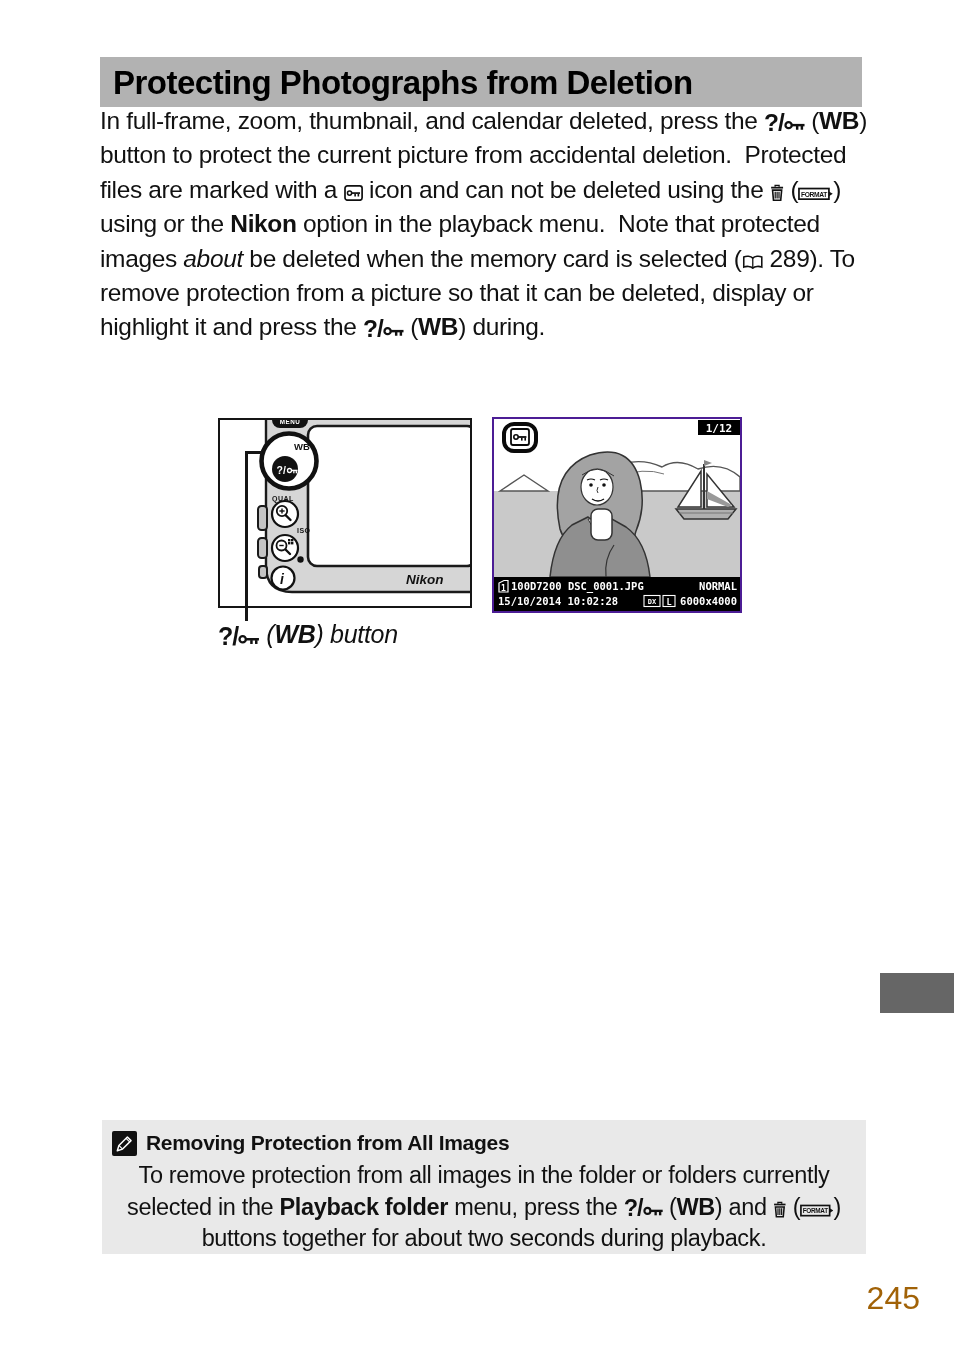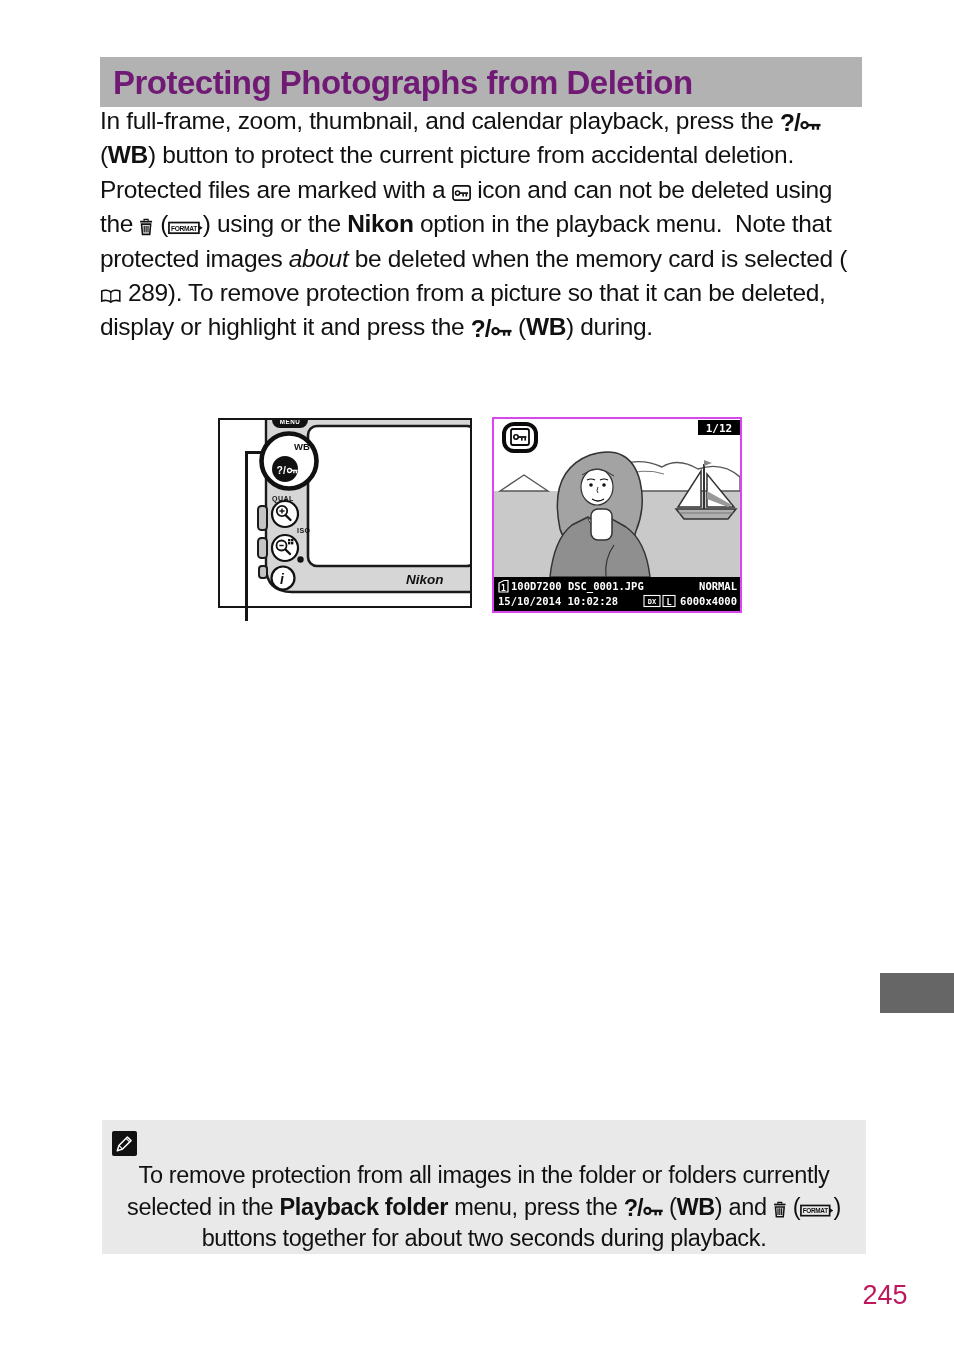--- a/index.html
+++ b/index.html
@@ -1,20 +1,20 @@
 <!DOCTYPE html>
 <html style="--title-bar-bg: #b2b2b2; --note-bg: #e9e9e9; --side-tab: #666666;"><head>
 <meta charset="utf-8">
 <style>
   html,body{margin:0;padding:0;background:#fff;}
   .page{position:relative;width:954px;height:1345px;background:#fff;overflow:hidden;
         font-family:"Liberation Sans",sans-serif;color:#111;}
 
   .title-bar{position:absolute;left:100px;top:57px;width:749px;height:50px;
-             background:var(--title-bar-bg,#b2b2b2);color:#701a75;
+             background:var(--title-bar-bg,#b2b2b2);color:#000000;
              font-size:33px;font-weight:700;line-height:51px;padding-left:13px;
              letter-spacing:-0.5px;white-space:nowrap;}
 
   .intro{position:absolute;left:100px;top:104px;width:768px;margin:0;
          font-size:24.5px;line-height:34.4px;letter-spacing:-0.35px;}
 
   .seg{white-space:pre-wrap;}
   .b{font-weight:700;}
   .i{font-style:italic;}
   .bi{font-weight:700;font-style:italic;}
@@ -25,48 +25,48 @@
   .hp-key{width:0.86em;height:0.5em;vertical-align:-0.02em;}
   .ic-protect-badge{width:0.78em;height:0.66em;vertical-align:-0.07em;}
   .ic-trash{width:0.58em;height:0.72em;vertical-align:-0.08em;}
   .ic-format{width:1.42em;height:0.56em;vertical-align:-0.04em;}
   .ic-book{width:0.88em;height:0.6em;vertical-align:-0.05em;}
 
   figure{margin:0;}
   .fig-camera{position:absolute;left:218px;top:418px;width:250px;height:186px;
               border:2px solid #151515;background:#fff;}
   .fig-lcd{position:absolute;left:492px;top:417px;width:246px;height:192px;
-           border:2px solid #d946ef;background:#a16207;}
+           border:2px solid #4c1d95;background:#a16207;}
 
   .callout-h{position:absolute;left:245px;top:451px;width:17px;height:3px;background:#151515;z-index:5;}
   .callout-v{position:absolute;left:245px;top:451px;width:3px;height:170px;background:#151515;z-index:5;}
 
   .fig-caption{position:absolute;left:218px;top:620px;margin:0;font-size:25px;letter-spacing:-0.3px;}
 
   .note{position:absolute;left:102px;top:1120px;width:764px;height:134px;
         background:var(--note-bg,#e9e9e9);box-sizing:border-box;padding:9px 10px 0 10px;}
   .note-head{display:flex;align-items:center;gap:9px;height:28px;}
   .note-icon{width:25px;height:25px;display:inline-block;line-height:0;}
   .note-title{font-size:21px;font-weight:700;letter-spacing:-0.3px;}
   .note-body{margin:3px 0 0 0;font-size:23.5px;line-height:31.5px;letter-spacing:-0.35px;text-align:center;}
 
   .side-tab{position:absolute;left:880px;top:973px;width:74px;height:40px;background:var(--side-tab,#666);}
-  .page-num{position:absolute;left:850px;top:1280px;width:70px;text-align:center;font-size:27px;color:#be185d;}
+  .page-num{position:absolute;left:850px;top:1280px;width:70px;text-align:right;font-size:32px;color:#a16207;}
 
   svg text{font-family:"Liberation Sans",sans-serif;}
   .mono{font-family:"DejaVu Sans Mono",monospace;font-weight:700;}
 </style>
 </head>
 <body>
 
 <div class="page">
 
   <div class="title-bar">Protecting Photographs from Deletion</div>
 
-  <p class="intro"><span class="seg">In full-frame, zoom, thumbnail, and calendar playback, press the </span><span class="seg-icon"><span class="hp-q">?/</span><svg class="hp-key" viewBox="0 0 22 13">
+  <p class="intro"><span class="seg">In full-frame, zoom, thumbnail, and calendar deleted, press the </span><span class="seg-icon"><span class="hp-q">?/</span><svg class="hp-key" viewBox="0 0 22 13">
           <circle cx="4.7" cy="6.5" r="3.3" fill="none" stroke="currentColor" stroke-width="2.4"></circle>
           <rect x="8.2" y="5.2" width="13.4" height="2.6" fill="currentColor"></rect>
           <rect x="12.5" y="7.4" width="2.6" height="4" fill="currentColor"></rect>
           <rect x="17.5" y="7.4" width="2.6" height="4" fill="currentColor"></rect>
         </svg></span><span class="seg"> (</span><span class="seg b">WB</span><span class="seg">) button to protect the current picture from accidental deletion.&nbsp; Protected files are marked with a </span><span class="seg-icon"><svg class="ic-protect-badge" viewBox="0 0 20 17">
           <rect x="1" y="1" width="18" height="15" rx="2.5" fill="#fff" stroke="currentColor" stroke-width="1.8"></rect>
           <circle cx="5.8" cy="8.5" r="2.2" fill="none" stroke="currentColor" stroke-width="1.6"></circle>
           <rect x="8.2" y="7.6" width="8.6" height="1.8" fill="currentColor"></rect>
           <rect x="10.8" y="9.4" width="1.7" height="2.7" fill="currentColor"></rect>
           <rect x="14.2" y="9.4" width="1.7" height="2.7" fill="currentColor"></rect>
@@ -210,31 +210,38 @@
         <text x="158" y="185" class="mono" font-size="7" fill="#fff" text-anchor="middle">DX</text>
       </g>
       <g>
         <rect x="169" y="176.5" width="12" height="11" fill="none" stroke="#fff" stroke-width="1.1"></rect>
         <text x="175" y="185.5" class="mono" font-size="8.5" fill="#fff" text-anchor="middle">L</text>
       </g>
       <text x="243" y="186" class="mono" font-size="10.5" fill="#fff" text-anchor="end">6000x4000</text>
     </svg>
   </figure>
 
+  <p class="fig-caption"><span class="seg-icon"><span class="hp-q">?/</span><svg class="hp-key" viewBox="0 0 22 13">
+          <circle cx="4.7" cy="6.5" r="3.3" fill="none" stroke="currentColor" stroke-width="2.4"></circle>
+          <rect x="8.2" y="5.2" width="13.4" height="2.6" fill="currentColor"></rect>
+          <rect x="12.5" y="7.4" width="2.6" height="4" fill="currentColor"></rect>
+          <rect x="17.5" y="7.4" width="2.6" height="4" fill="currentColor"></rect>
+        </svg></span><span class="seg i"> (</span><span class="seg bi">WB</span><span class="seg i">) button</span></p>
 
   <aside class="note">
     <div class="note-head">
       <span class="note-icon">
         <svg width="25" height="25" viewBox="0 0 26 26">
           <rect x="0" y="0" width="26" height="26" rx="2" fill="#111"></rect>
           <polygon points="5.5,20.5 7.2,15 16,6.2 19.8,10 11,18.8" fill="none" stroke="#fff" stroke-width="1.5" stroke-linejoin="round"></polygon>
           <line x1="7.2" y1="15" x2="11" y2="18.8" stroke="#fff" stroke-width="1.2"></line>
           <line x1="14.6" y1="7.6" x2="18.4" y2="11.4" stroke="#fff" stroke-width="1.2"></line>
         </svg>
       </span>
+      <span class="note-title">Removing Protection from All Images</span>
     </div>
     <p class="note-body"><span class="seg">To remove protection from all images in the folder or folders currently selected in the </span><span class="seg b">Playback folder</span><span class="seg"> menu, press the </span><span class="seg-icon"><span class="hp-q">?/</span><svg class="hp-key" viewBox="0 0 22 13">
             <circle cx="4.7" cy="6.5" r="3.3" fill="none" stroke="currentColor" stroke-width="2.4"></circle>
             <rect x="8.2" y="5.2" width="13.4" height="2.6" fill="currentColor"></rect>
             <rect x="12.5" y="7.4" width="2.6" height="4" fill="currentColor"></rect>
             <rect x="17.5" y="7.4" width="2.6" height="4" fill="currentColor"></rect>
           </svg></span><span class="seg"> (</span><span class="seg b">WB</span><span class="seg">) and </span><span class="seg-icon"><svg class="ic-trash" viewBox="0 0 15 18">
             <path d="M5.4,2.6 V1.1 H9.6 V2.6" fill="none" stroke="currentColor" stroke-width="1.4"></path>
             <rect x="1.2" y="2.6" width="12.6" height="1.9" fill="currentColor"></rect>
             <path d="M2.7,6.2 L3.7,17 H11.3 L12.3,6.2 Z" fill="none" stroke="currentColor" stroke-width="1.7"></path>

